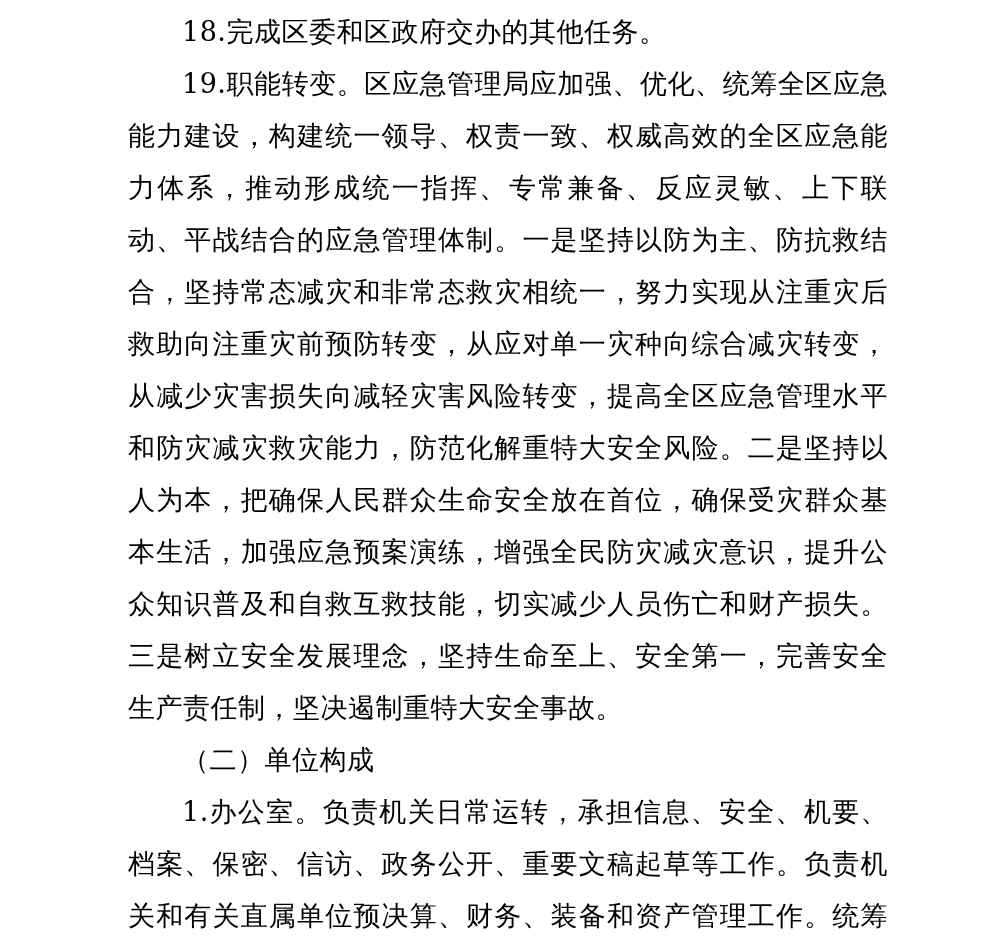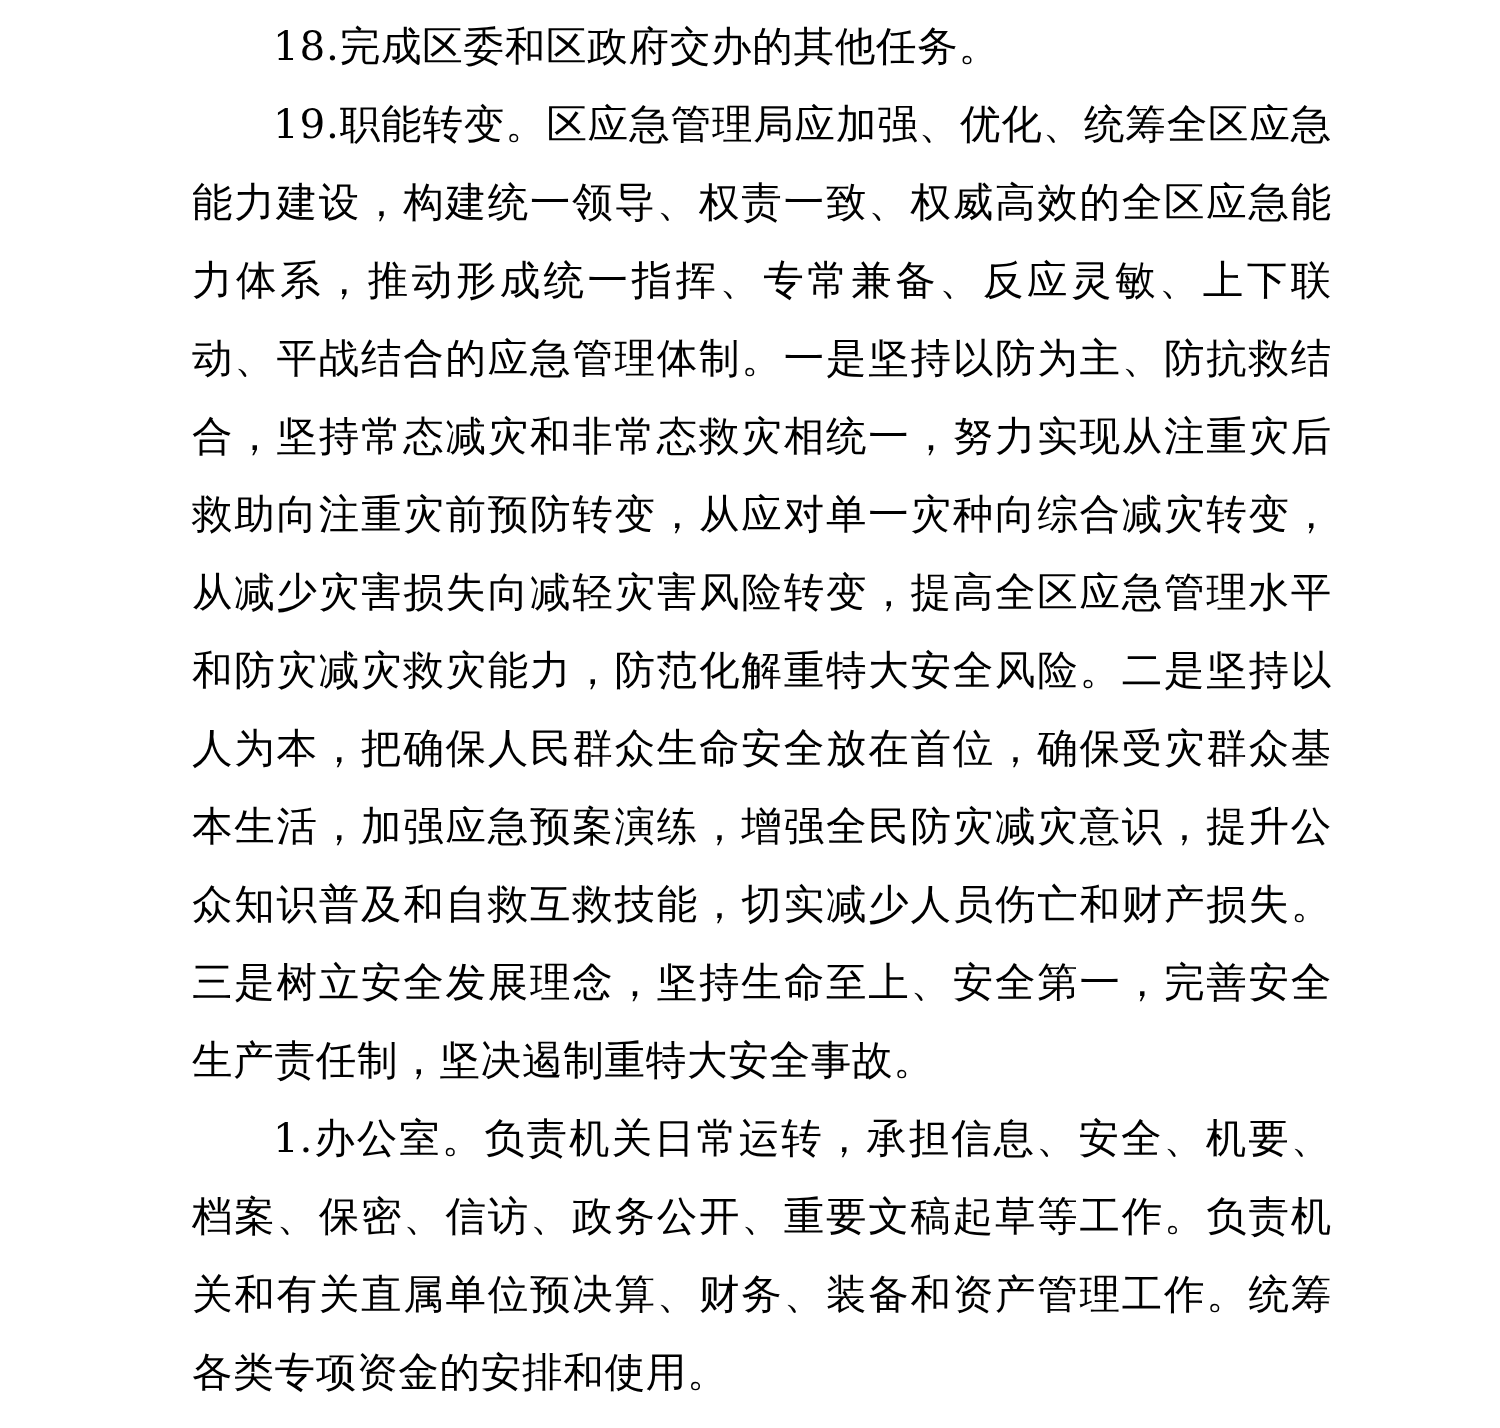--- a/index.html
+++ b/index.html
@@ -34,14 +34,15 @@
   .indent {
     text-indent: 54px;
   }
 </style>
 </head>
 <body>
 
 <div class="page">
   <p class="para indent">18.完成区委和区政府交办的其他任务。</p>
   <p class="para indent">19.职能转变。区应急管理局应加强、优化、统筹全区应急能力建设，构建统一领导、权责一致、权威高效的全区应急能力体系，推动形成统一指挥、专常兼备、反应灵敏、上下联动、平战结合的应急管理体制。一是坚持以防为主、防抗救结合，坚持常态减灾和非常态救灾相统一，努力实现从注重灾后救助向注重灾前预防转变，从应对单一灾种向综合减灾转变，从减少灾害损失向减轻灾害风险转变，提高全区应急管理水平和防灾减灾救灾能力，防范化解重特大安全风险。二是坚持以人为本，把确保人民群众生命安全放在首位，确保受灾群众基本生活，加强应急预案演练，增强全民防灾减灾意识，提升公众知识普及和自救互救技能，切实减少人员伤亡和财产损失。三是树立安全发展理念，坚持生命至上、安全第一，完善安全生产责任制，坚决遏制重特大安全事故。</p>
+  <p class="para indent">（二）单位构成</p>
   <p class="para indent">1.办公室。负责机关日常运转，承担信息、安全、机要、档案、保密、信访、政务公开、重要文稿起草等工作。负责机关和有关直属单位预决算、财务、装备和资产管理工作。统筹各类专项资金的安排和使用。</p>
 </div>
 
 </body></html>

